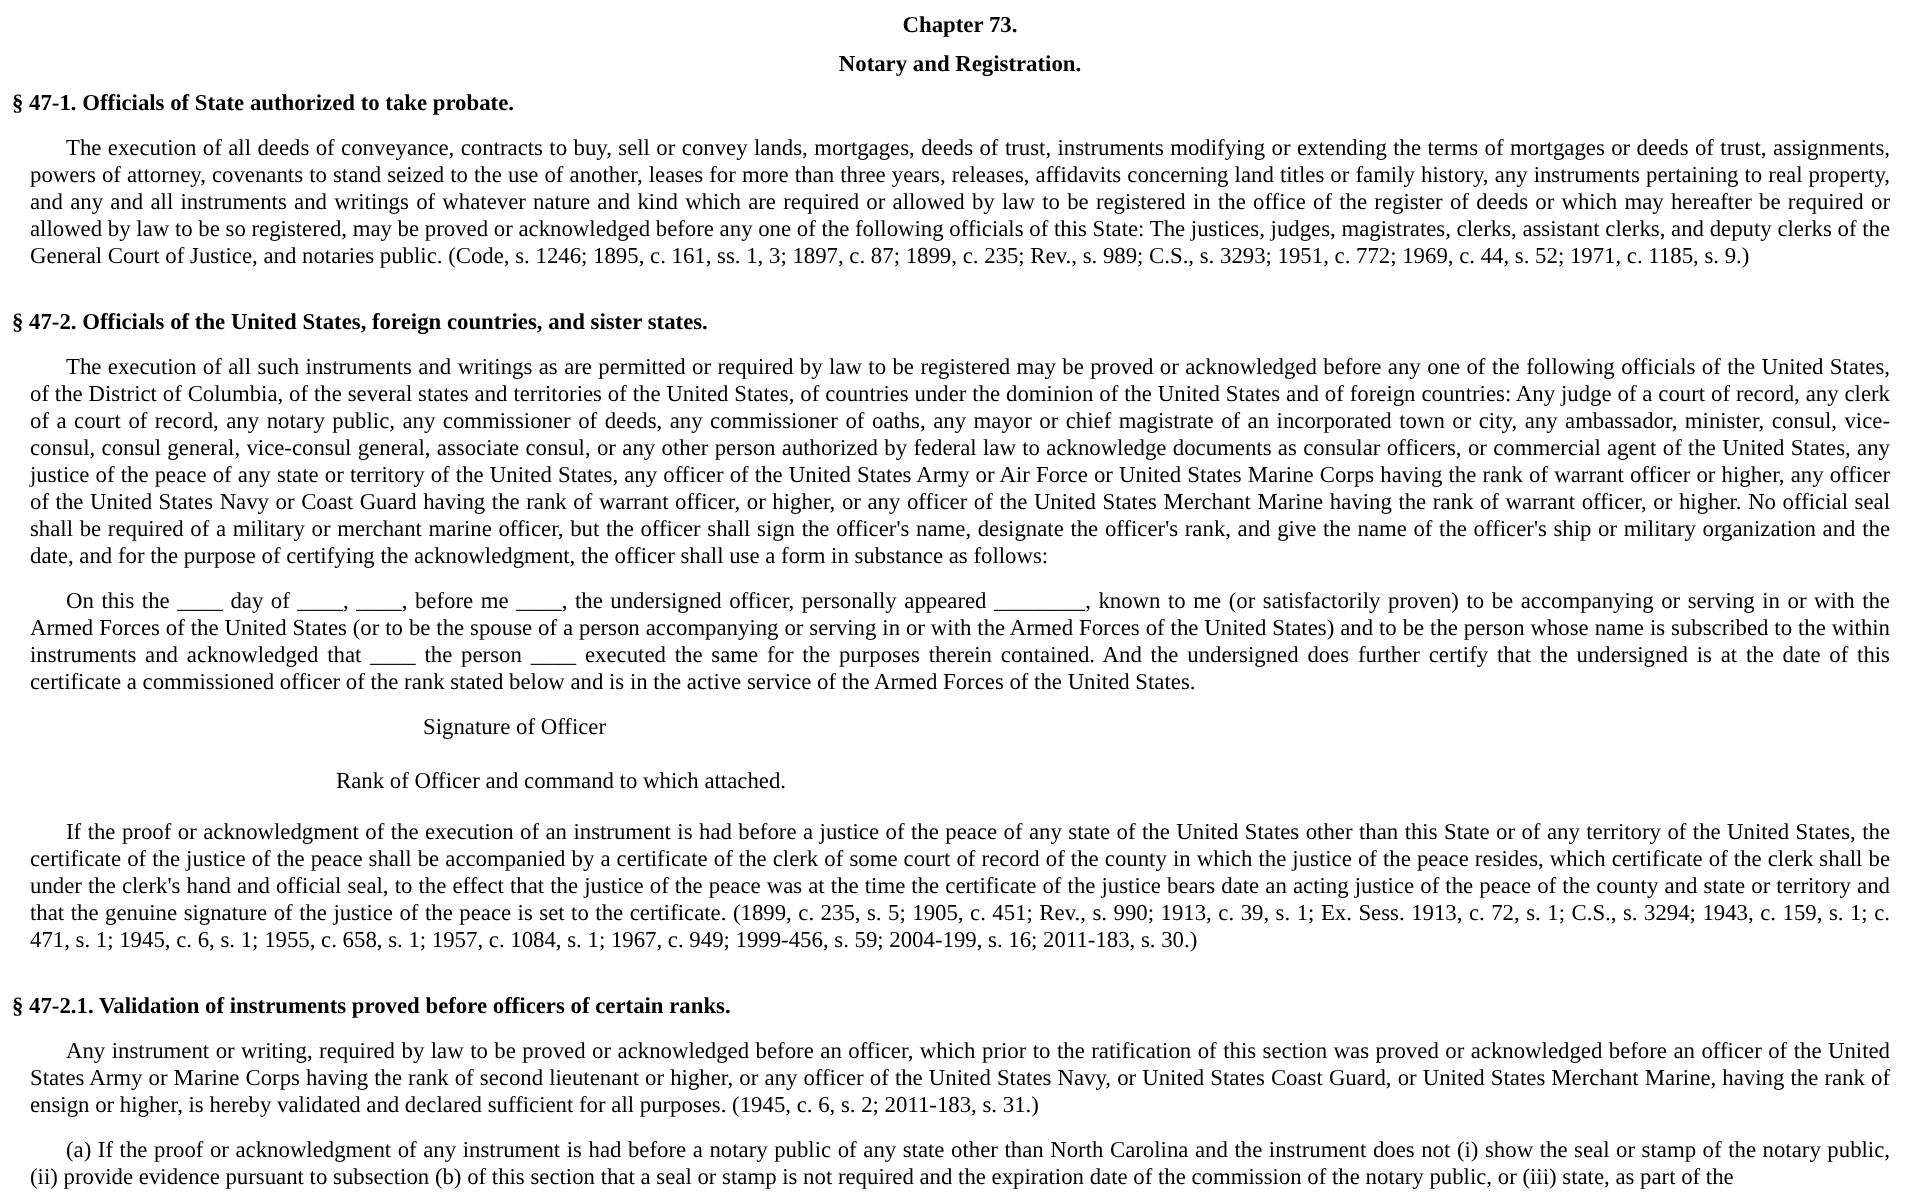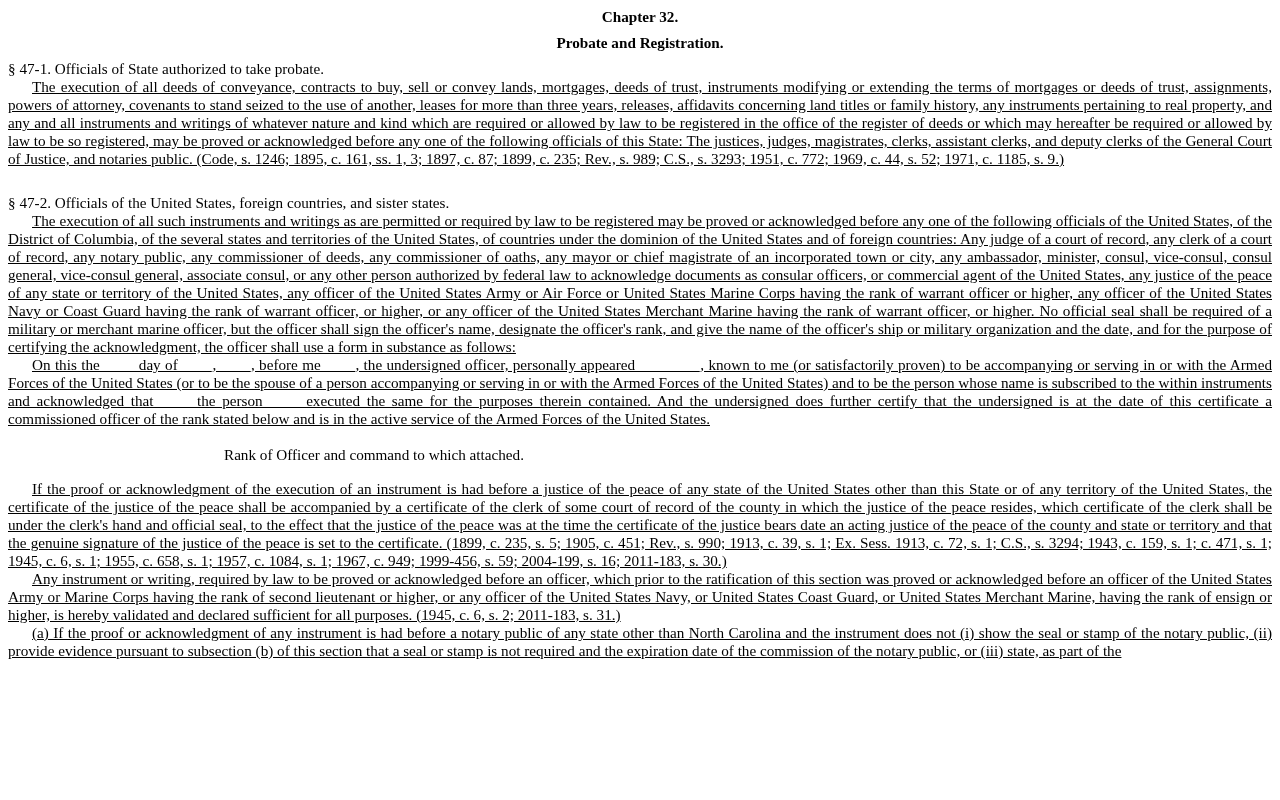--- a/index.html
+++ b/index.html
@@ -7,49 +7,51 @@
     width: 1280px; height: 800px; overflow: hidden;
     font-family: "Liberation Serif", "DejaVu Serif", serif;
     font-size: 15.2px; line-height: 18px; color: #000000;
   }
   .page { padding: 0 8px 0 8px; }
   .center { text-align: center; }
   .chapter { margin-top: 8px; height: 18px; font-weight: bold; }
   .chapter-sub { margin-top: 8px; height: 18px; font-weight: bold; }
   .article { margin-top: 8px; height: 18px; }
   .article-sub { margin-top: 8px; height: 18px; }
-  .sec-head { font-weight: normal; margin-top: 8px; }
+  .sec-head { font-weight: bold; margin-top: 8px; }
   .sec-head.first { margin-top: 8px; }
   .sec-head.gap { margin-top: 26px; }
-  p { margin: 0; text-align: justify; text-indent: 24px; text-decoration: underline; }
+  p { margin: 12px; text-align: justify; text-indent: 24px; }
   .sig { margin: 0; text-indent: 0; text-align: left; padding-left: 274px; }
   .rank { margin: 16px; text-indent: 0; text-align: left; padding-left: 200px; margin-top: 18px; }
 </style>
 </head>
 <body>
 
 <div class="page">
 
-  <div class="center chapter">Chapter 32.</div>
-  <div class="center chapter-sub">Probate and Registration.</div>
+  <div class="center chapter">Chapter 73.</div>
+  <div class="center chapter-sub">Notary and Registration.</div>
 
   <div>
     <div class="sec-head first">§ 47-1.  Officials of State authorized to take probate.</div>
     <p>The execution of all deeds of conveyance, contracts to buy, sell or convey lands, mortgages, deeds of trust, instruments modifying or extending the terms of mortgages or deeds of trust, assignments, powers of attorney, covenants to stand seized to the use of another, leases for more than three years, releases, affidavits concerning land titles or family history, any instruments pertaining to real property, and any and all instruments and writings of whatever nature and kind which are required or allowed by law to be registered in the office of the register of deeds or which may hereafter be required or allowed by law to be so registered, may be proved or acknowledged before any one of the following officials of this State: The justices, judges, magistrates, clerks, assistant clerks, and deputy clerks of the General Court of Justice, and notaries public. (Code, s. 1246; 1895, c. 161, ss. 1, 3; 1897, c. 87; 1899, c. 235; Rev., s. 989; C.S., s. 3293; 1951, c. 772; 1969, c. 44, s. 52; 1971, c. 1185, s. 9.)</p>
   </div>
 
   <div>
     <div class="sec-head gap">§ 47-2.  Officials of the United States, foreign countries, and sister states.</div>
     <p>The execution of all such instruments and writings as are permitted or required by law to be registered may be proved or acknowledged before any one of the following officials of the United States, of the District of Columbia, of the several states and territories of the United States, of countries under the dominion of the United States and of foreign countries: Any judge of a court of record, any clerk of a court of record, any notary public, any commissioner of deeds, any commissioner of oaths, any mayor or chief magistrate of an incorporated town or city, any ambassador, minister, consul, vice-consul, consul general, vice-consul general, associate consul, or any other person authorized by federal law to acknowledge documents as consular officers, or commercial agent of the United States, any justice of the peace of any state or territory of the United States, any officer of the United States Army or Air Force or United States Marine Corps having the rank of warrant officer or higher, any officer of the United States Navy or Coast Guard having the rank of warrant officer, or higher, or any officer of the United States Merchant Marine having the rank of warrant officer, or higher. No official seal shall be required of a military or merchant marine officer, but the officer shall sign the officer's name, designate the officer's rank, and give the name of the officer's ship or military organization and the date, and for the purpose of certifying the acknowledgment, the officer shall use a form in substance as follows:</p>
     <p>On this the ____ day of ____, ____, before me ____, the undersigned officer, personally appeared ________, known to me (or satisfactorily proven) to be accompanying or serving in or with the Armed Forces of the United States (or to be the spouse of a person accompanying or serving in or with the Armed Forces of the United States) and to be the person whose name is subscribed to the within instruments and acknowledged that ____ the person ____ executed the same for the purposes therein contained. And the undersigned does further certify that the undersigned is at the date of this certificate a commissioned officer of the rank stated below and is in the active service of the Armed Forces of the United States.</p>
+    <div class="sig">Signature of Officer</div>
     <div class="rank">Rank of Officer and command to which attached.</div>
     <p>If the proof or acknowledgment of the execution of an instrument is had before a justice of the peace of any state of the United States other than this State or of any territory of the United States, the certificate of the justice of the peace shall be accompanied by a certificate of the clerk of some court of record of the county in which the justice of the peace resides, which certificate of the clerk shall be under the clerk's hand and official seal, to the effect that the justice of the peace was at the time the certificate of the justice bears date an acting justice of the peace of the county and state or territory and that the genuine signature of the justice of the peace is set to the certificate. (1899, c. 235, s. 5; 1905, c. 451; Rev., s. 990; 1913, c. 39, s. 1; Ex. Sess. 1913, c. 72, s. 1; C.S., s. 3294; 1943, c. 159, s. 1; c. 471, s. 1; 1945, c. 6, s. 1; 1955, c. 658, s. 1; 1957, c. 1084, s. 1; 1967, c. 949; 1999-456, s. 59; 2004-199, s. 16; 2011-183, s. 30.)</p>
   </div>
 
   <div>
+    <div class="sec-head gap">§ 47-2.1.  Validation of instruments proved before officers of certain ranks.</div>
     <p>Any instrument or writing, required by law to be proved or acknowledged before an officer, which prior to the ratification of this section was proved or acknowledged before an officer of the United States Army or Marine Corps having the rank of second lieutenant or higher, or any officer of the United States Navy, or United States Coast Guard, or United States Merchant Marine, having the rank of ensign or higher, is hereby validated and declared sufficient for all purposes. (1945, c. 6, s. 2; 2011-183, s. 31.)</p>
   </div>
 
   <div>
     <p>(a) If the proof or acknowledgment of any instrument is had before a notary public of any state other than North Carolina and the instrument does not (i) show the seal or stamp of the notary public, (ii) provide evidence pursuant to subsection (b) of this section that a seal or stamp is not required and the expiration date of the commission of the notary public, or (iii) state, as part of the</p>
   </div>
 
 </div>
 
 </body></html>

